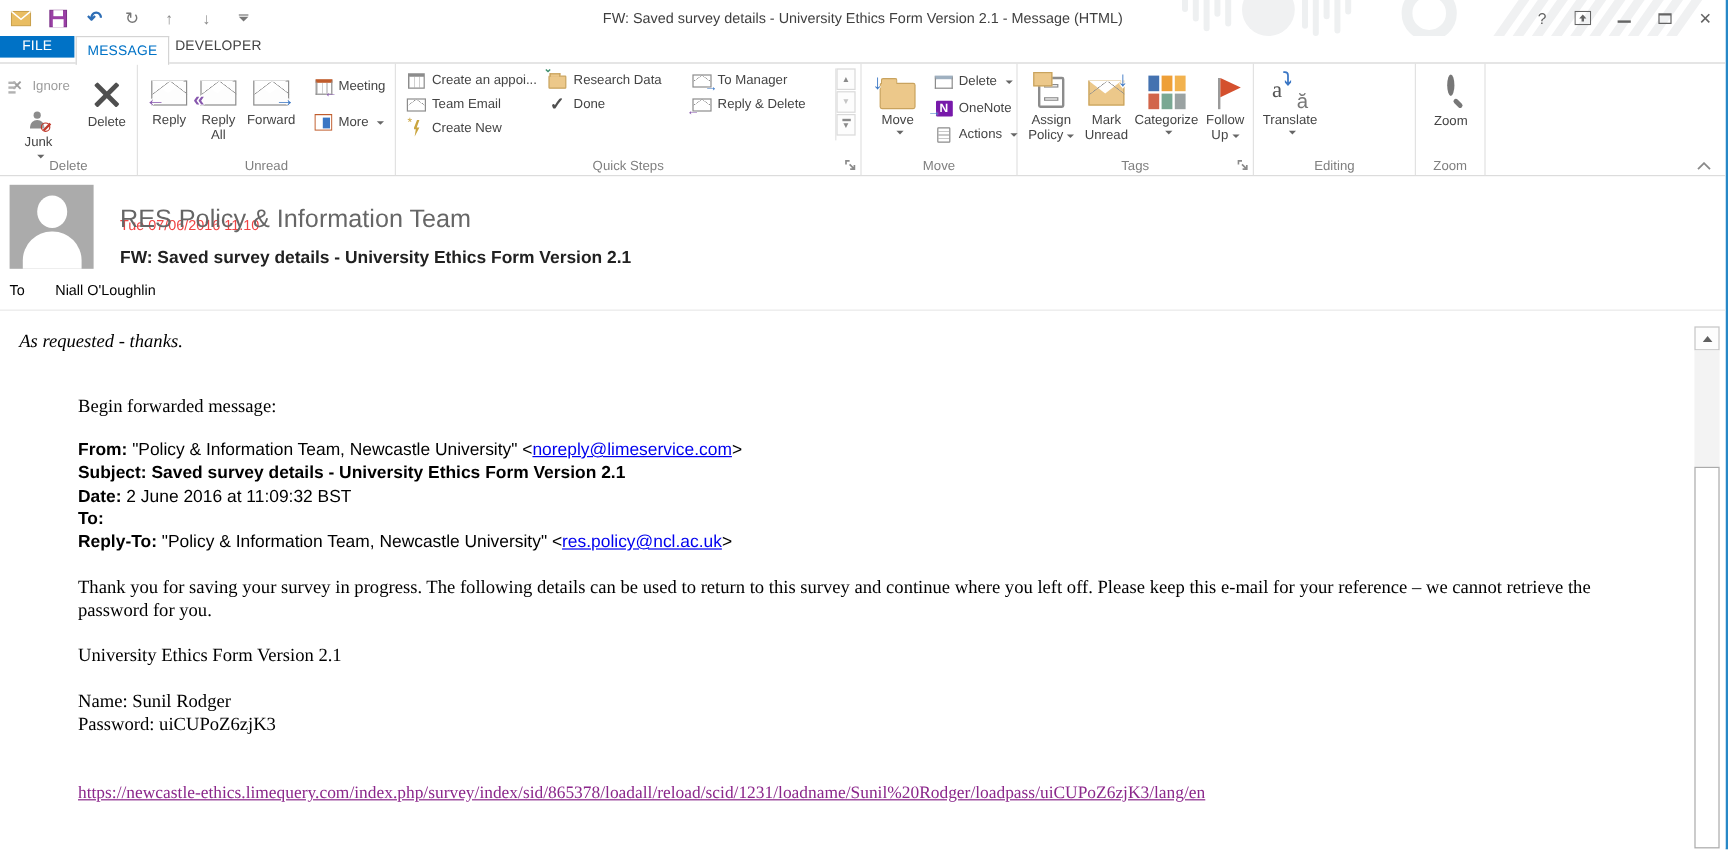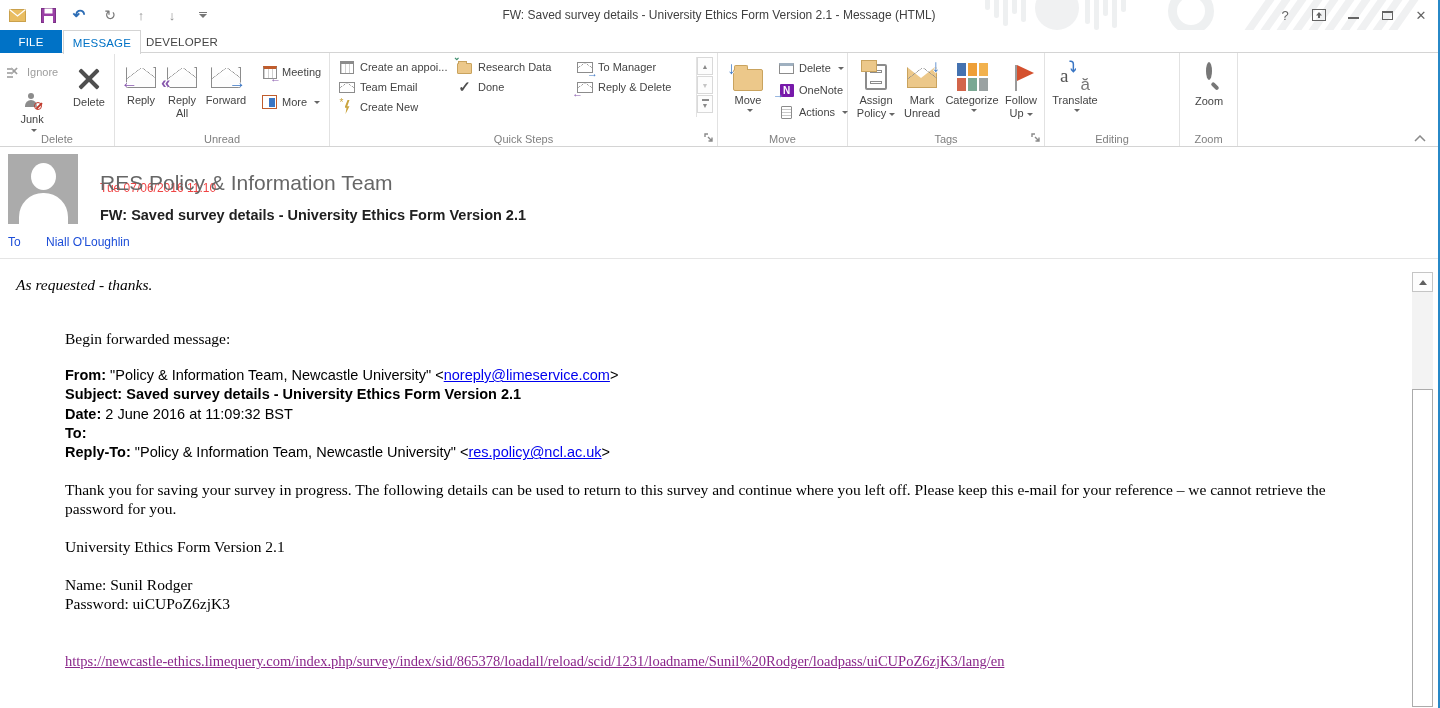--- a/index.html
+++ b/index.html
@@ -26,21 +26,21 @@
   .deco { position:absolute; top:0; height:30px; z-index:1; pointer-events:none; }
   .deco-bars { display:flex; align-items:flex-start; gap:4px; }
   .deco-bars i { display:block; width:5px; background:#eef0f1; border-radius:0 0 3px 3px; }
   .deco-circle { border-radius:50%; background:#f0f1f2; }
   .deco-ring { border-radius:50%; border:9px solid #eef0f1; background:transparent; }
   .deco-stripes { transform:skewX(-35deg); display:flex; gap:7px; }
   .deco-stripes i { display:block; width:9px; height:30px; background:#f0f1f2; }
 
   
   .tabrow { position:relative; height:23px; background:#fff; border-bottom:1px solid #d4d4d4; font-size:11.5px; z-index:2; }
-  .tab { position:absolute; top:0; height:23px; display:flex; align-items:center; justify-content:center; letter-spacing:.2px; }
+  .tab { position:absolute; top:0; height:18px; display:flex; align-items:center; justify-content:center; letter-spacing:.2px; }
   .tab-file { left:0; width:62px; background:#0072C6; color:#fff; }
   .tab-active { left:63px; width:78px; background:#fff; border:1px solid #d4d4d4; border-bottom:none; color:#0072C6; height:24px; }
   .tab-plain { left:142px; width:80px; color:#444; }
 
   
   .ribbon { position:relative; height:94px; background:#fff; border-bottom:1px solid #d4d4d4; }
   .rgroup { position:absolute; top:0; height:93px; border-right:1px solid #e2e2e2; }
   .rgroup-label { position:absolute; bottom:1px; left:0; right:0; text-align:center; font-size:11px; color:#7f7f7f; }
   .launcher { position:absolute; right:2px; bottom:2px; width:11px; height:11px; }
   .bigbtn { display:flex; flex-direction:column; align-items:center; padding-top:5px; font-size:11px; color:#444; line-height:13px; text-align:center; }
@@ -112,21 +112,21 @@
   .qs-more .bar { width:7px; height:1.5px; background:#8a8a8a; }
 
   
   .msghead { position:relative; height:112px; background:#fff; border-bottom:1px solid #e5e5e5; }
   .avatar { position:absolute; left:8px; top:7px; width:70px; height:70px; background:#ababab; overflow:hidden; }
   .avatar .hd { position:absolute; left:23px; top:9px; width:25px; height:27px; background:#fff; border-radius:50%; }
   .avatar .bd { position:absolute; left:11px; top:39px; width:49px; height:34px; background:#fff; border-radius:24px 24px 0 0; }
   .mh-date { position:absolute; left:100px; top:6px; font-size:12px; color:#ef4444;margin-top:28px; }
   .mh-sender { position:absolute; left:100px; top:24px; font-size:21px; color:#666; font-weight:300; }
   .mh-subject { position:absolute; left:100px; top:60px; font-size:14.5px; color:#212121; font-weight:bold; }
-  .mh-to { position:absolute; left:8px; top:88px; font-size:12px; color:#1d4ed8; }
+  .mh-to { position:absolute; left:8px; top:88px; font-size:12px; color:#000000; }
   .mh-to .to-name { margin-left:22px; }
 
   
   .mailbody { position:relative; height:448px; background:#fff; font-family:"Liberation Serif", serif; font-size:15.5px; color:#000; }
   .b-abs { position:absolute; line-height:19px; }
   .fwd-headers { font-family:"Liberation Sans", sans-serif; font-size:14.5px; line-height:19.3px; color:#000; }
   .fwd-headers b { font-weight:bold; }
   a.maillink { color:#0000EE; text-decoration:underline; }
   a.visited { color:#8B278B; text-decoration:underline; font-size:14.5px; }
 

